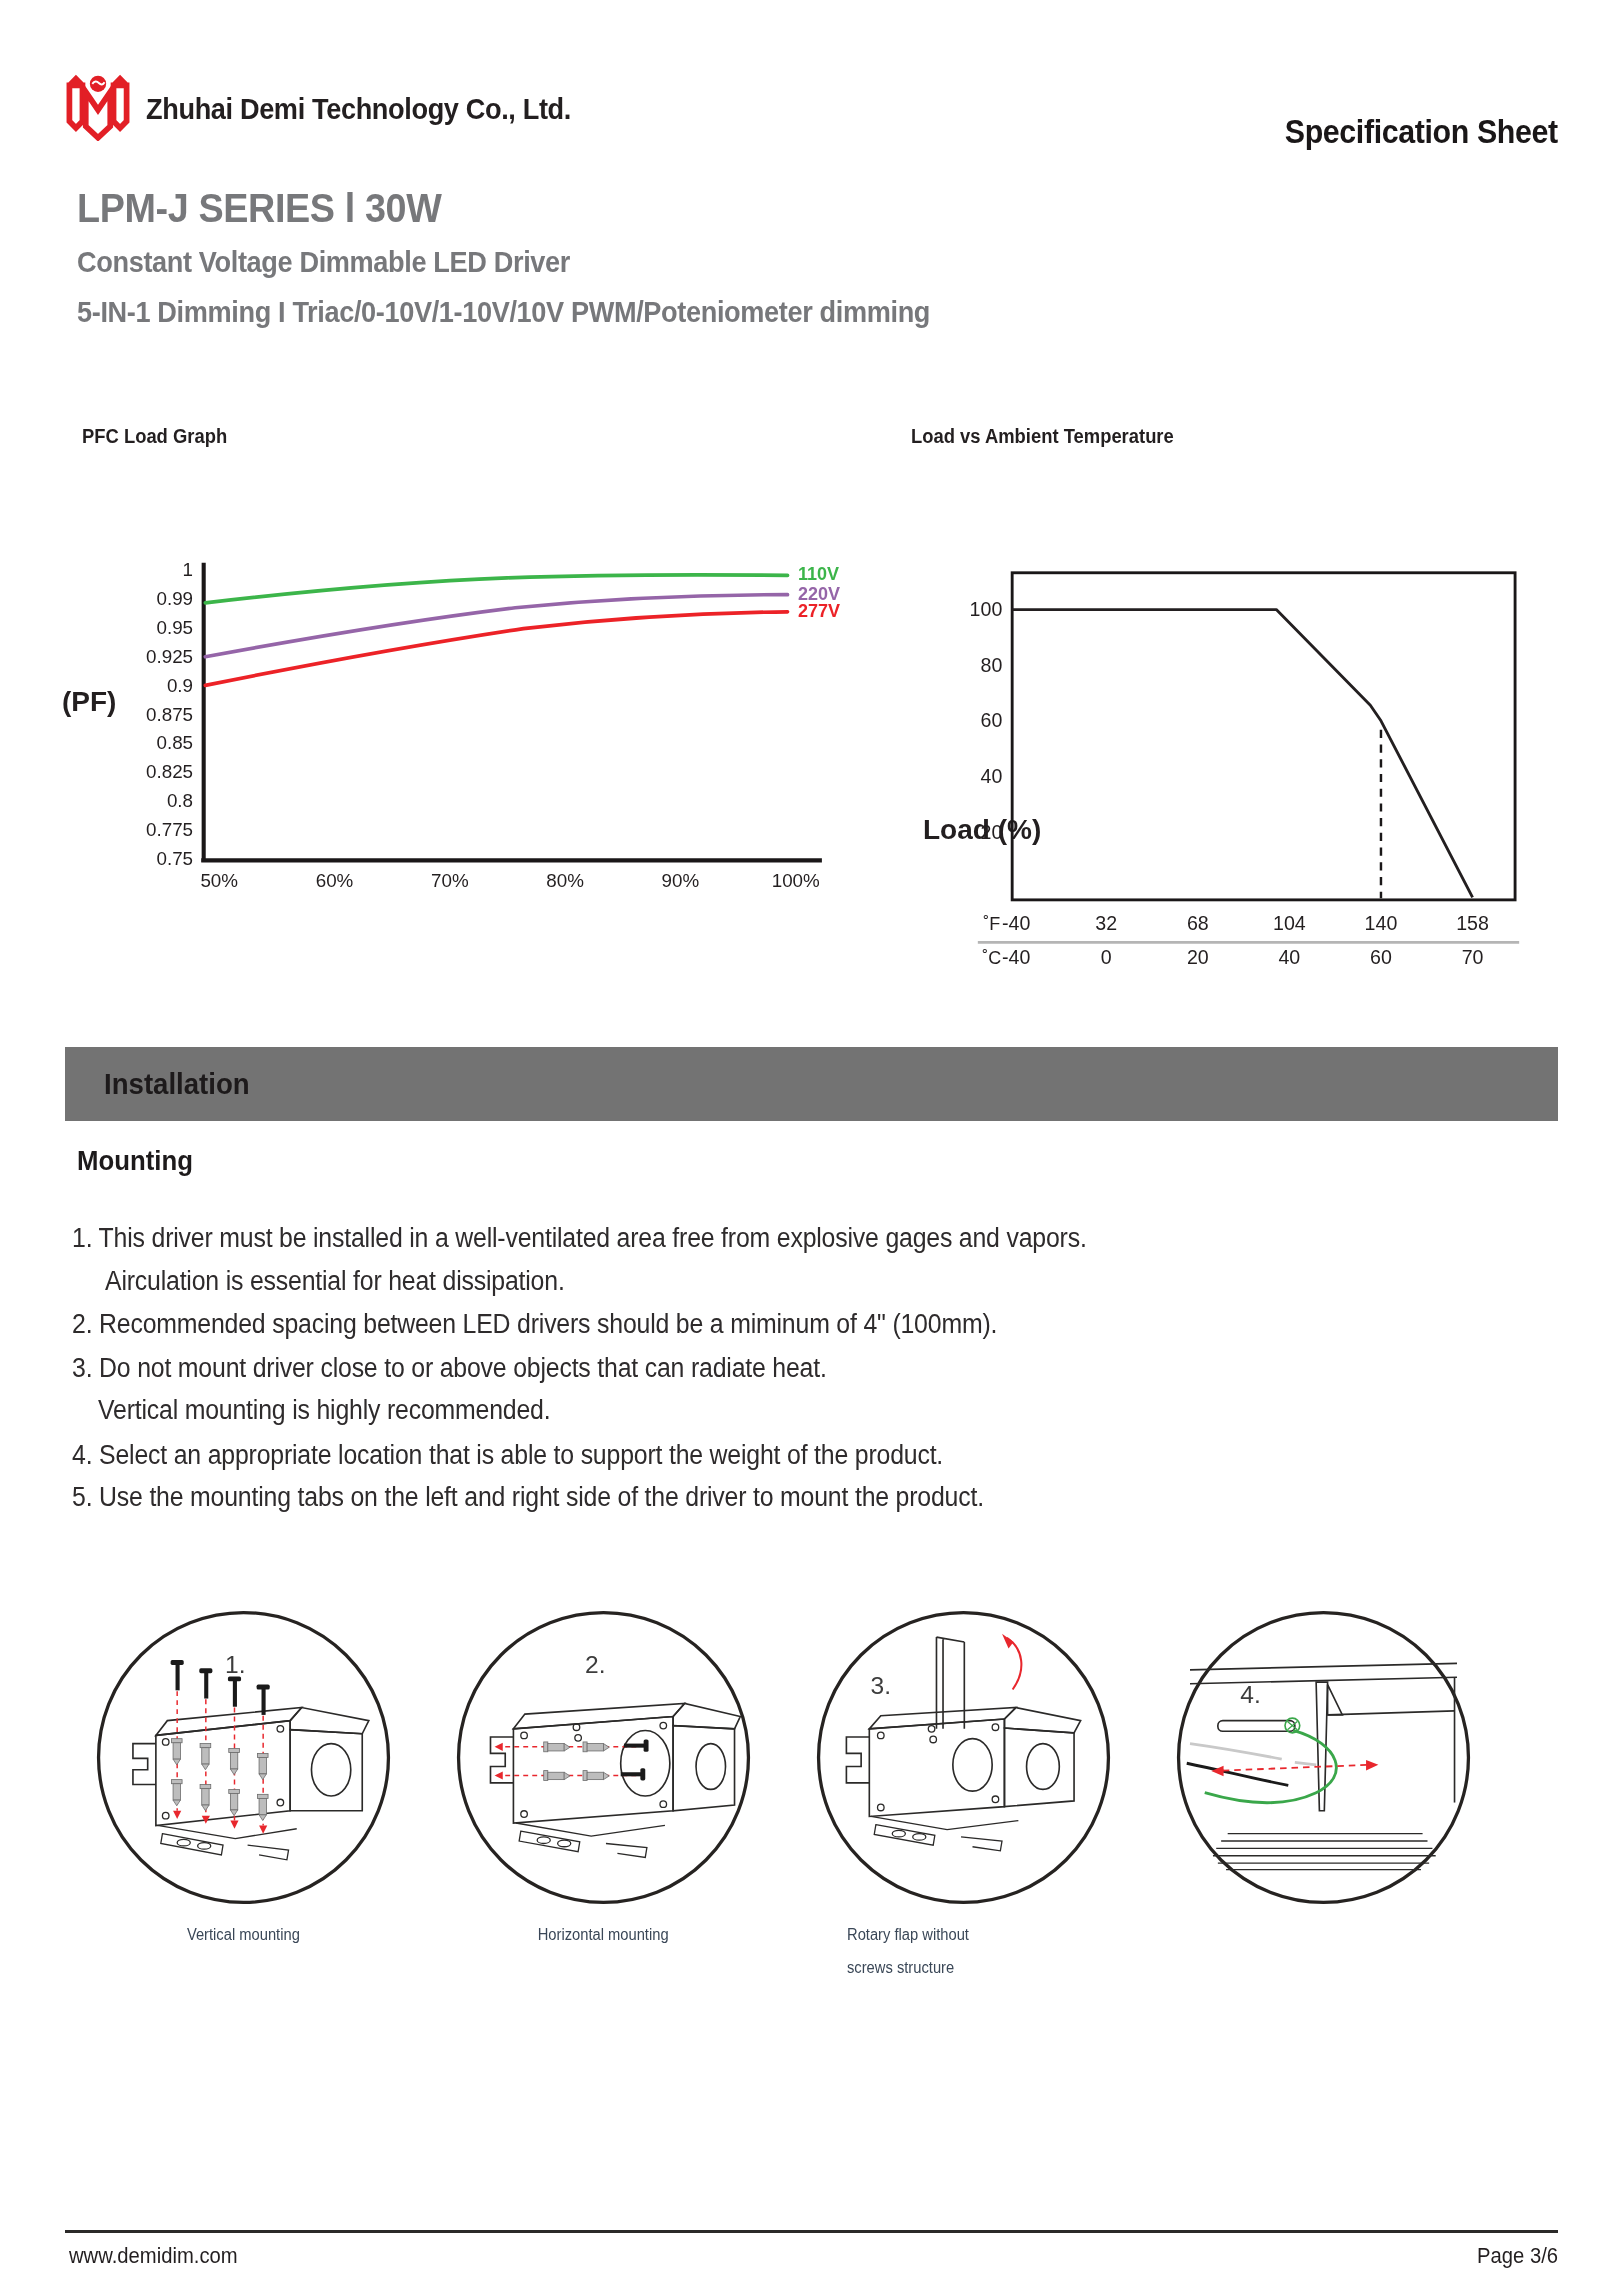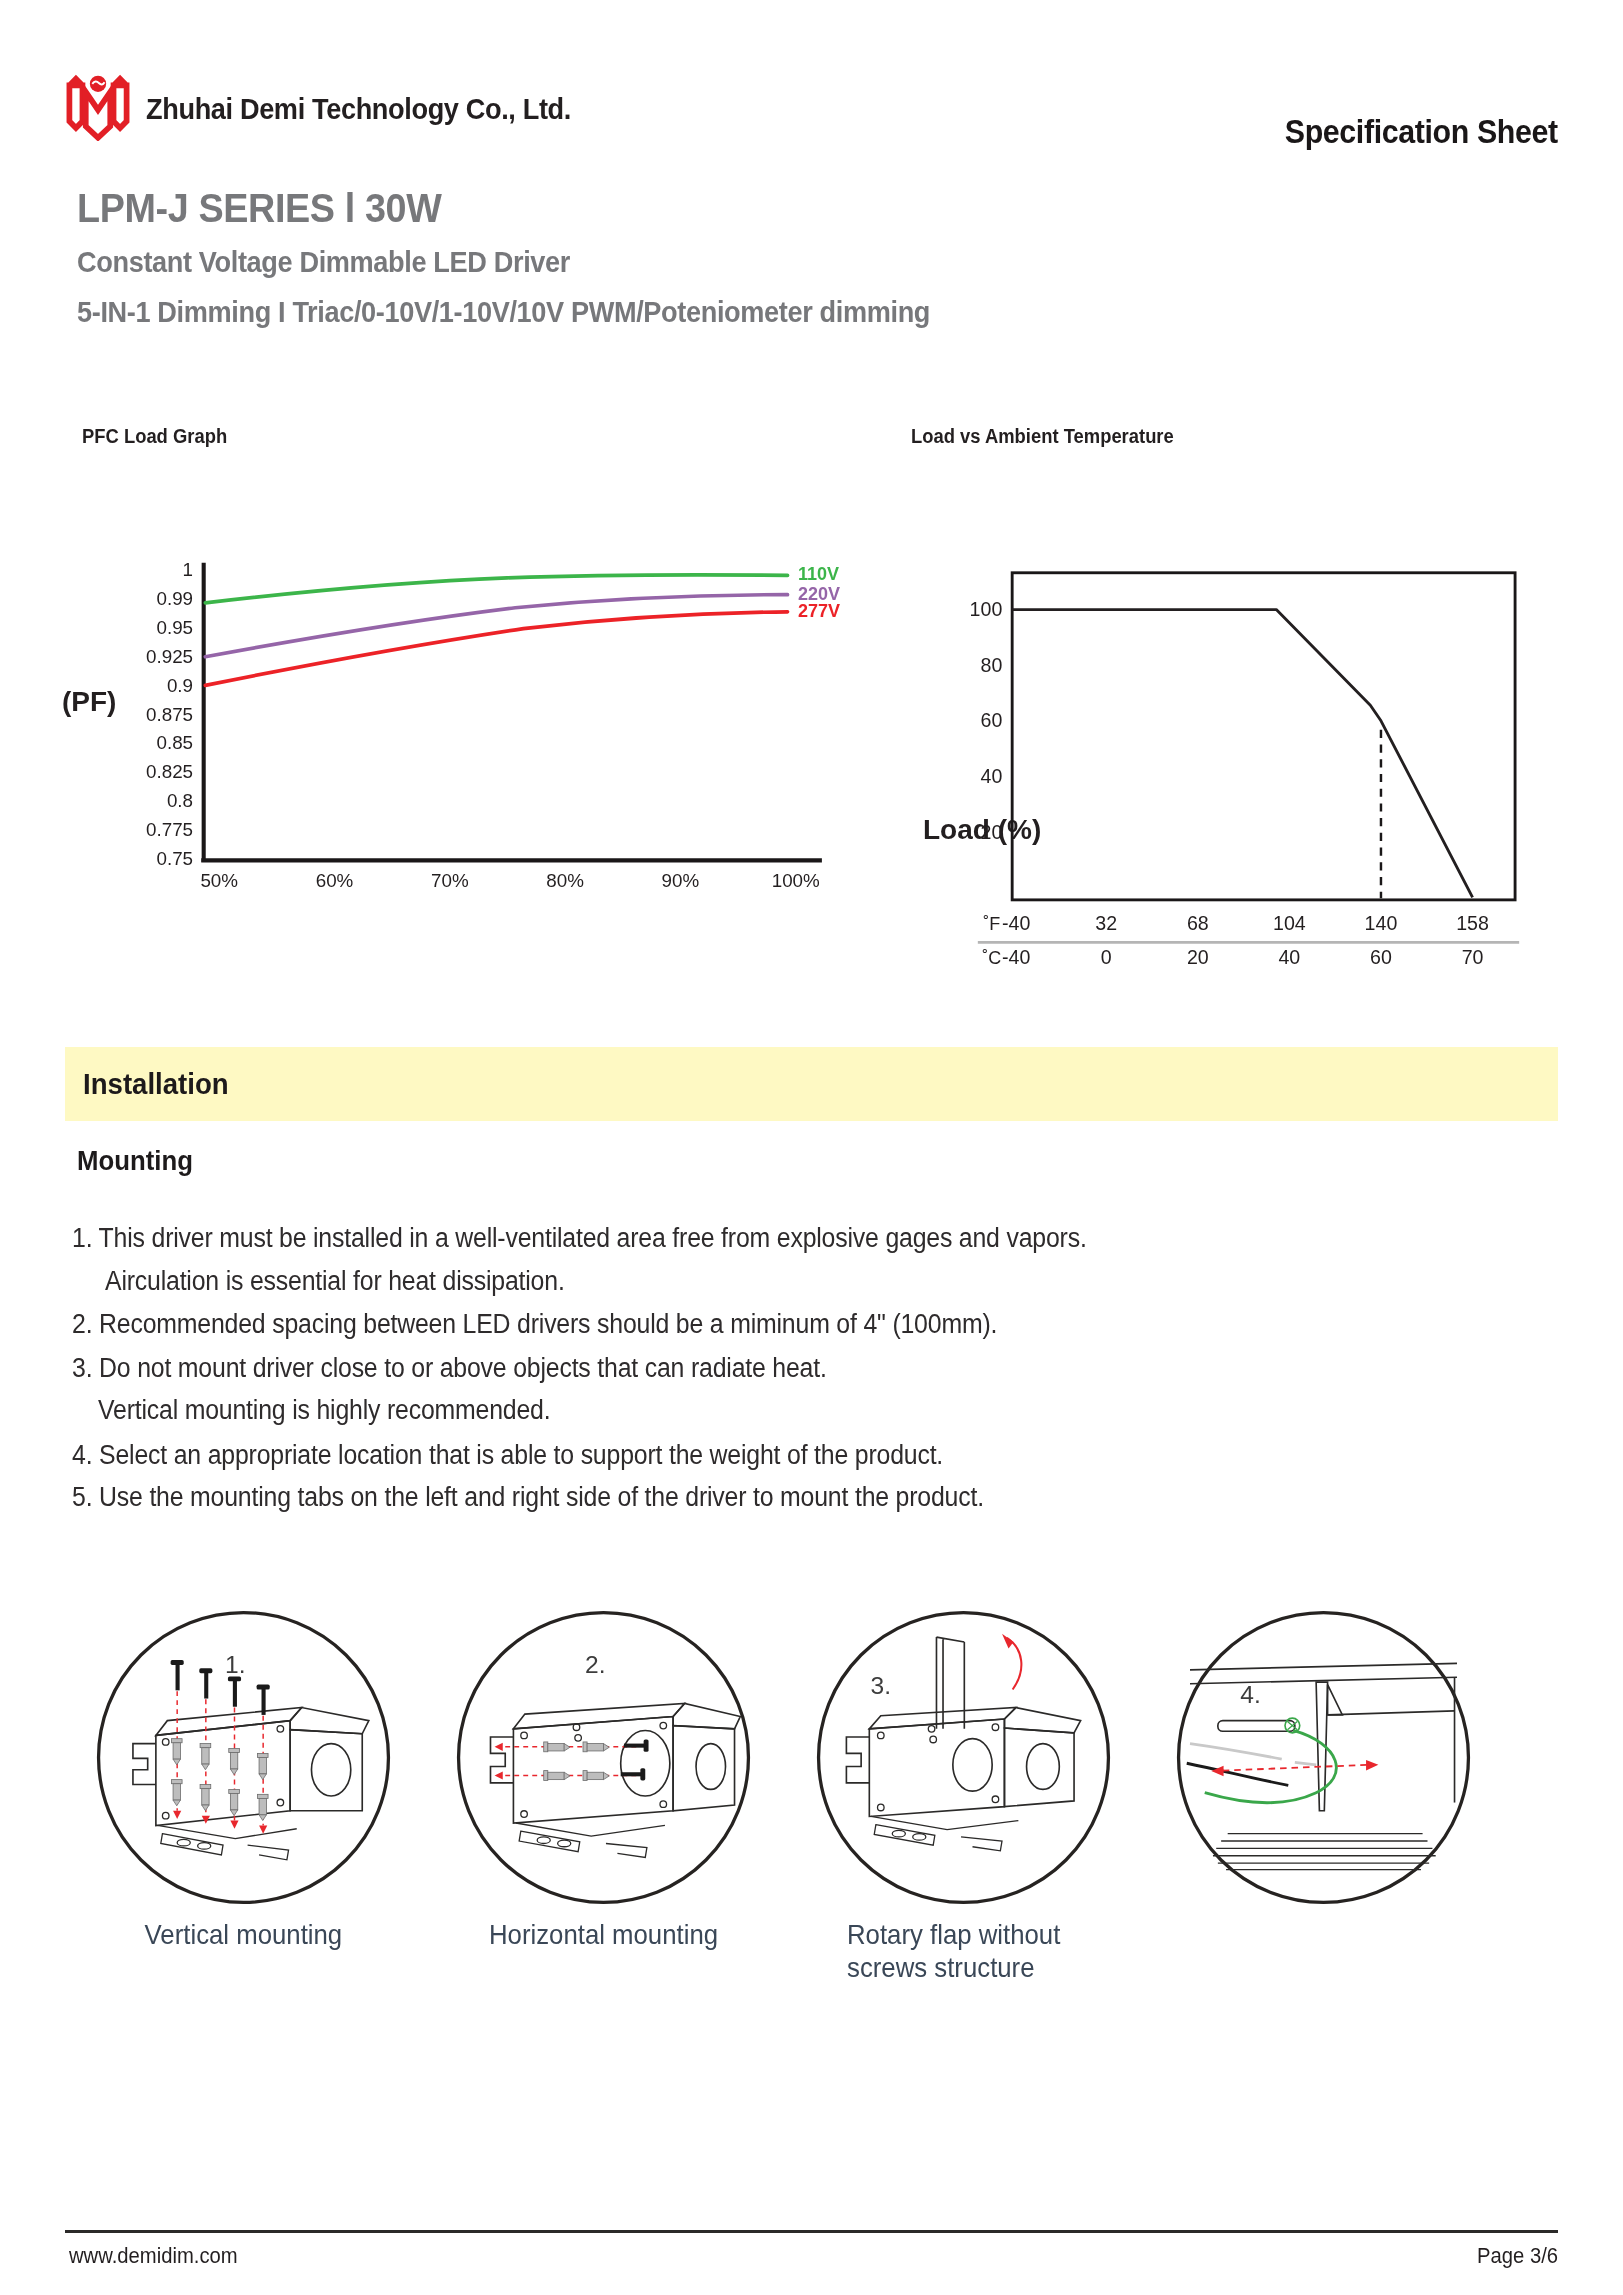--- a/index.html
+++ b/index.html
@@ -13,26 +13,26 @@
   .series{font-size:41px;font-weight:bold;color:#77787b;letter-spacing:-0.4px;}
   .subtitle{font-size:29.5px;font-weight:bold;color:#77787b;letter-spacing:-0.4px;}
   .charttitle{font-size:20px;font-weight:bold;color:#231f20;}
   .pf-label{font-size:28px;font-weight:bold;color:#231f20;}
   .legend{font-size:18px;font-weight:bold;line-height:21px;}
   .load-label{font-size:28px;font-weight:bold;color:#231f20;white-space:nowrap;
               transform:rotate(-90deg);transform-origin:0 0;}
   text.tick{font-family:"Liberation Sans",sans-serif;font-size:23px;fill:#231f20;}
   text.tick2{font-family:"Liberation Sans",sans-serif;font-size:24px;fill:#231f20;}
   text.tickpre{font-family:"Liberation Sans",sans-serif;font-size:22px;fill:#231f20;}
-  .instbar{left:65px;top:1047px;width:1493px;height:74px;background:#fef9c3;
-           display:flex;align-items:center;padding-left:18px;box-sizing:border-box;}
+  .instbar{left:65px;top:1047px;width:1493px;height:74px;background:#737373;
+           display:flex;align-items:center;padding-left:39px;box-sizing:border-box;}
   .instbar span{font-size:30px;font-weight:bold;color:#1d1a1b;}
   .mounting{font-size:28px;font-weight:bold;color:#1d1a1b;}
   .li{font-size:27px;color:#2e2b2c;letter-spacing:-0.2px;}
-  .caption{font-size:28px;color:#3a4757;line-height:33px;}
+  .caption{font-size:16px;color:#3a4757;line-height:33px;}
   .diagnum{font-family:"Liberation Sans",sans-serif;font-size:30px;fill:#3d3d3d;}
   .footer-line{left:65px;top:2230px;width:1493px;height:3.3px;background:#2b2a29;}
   .footer-text{font-size:22px;color:#231f20;}
   svg .ink{stroke:#2b2a29;fill:none;stroke-width:2;}
   svg .inkthin{stroke:#2b2a29;fill:none;stroke-width:1.6;}
 </style>
 </head>
 <body>
 
 <div class="page">

